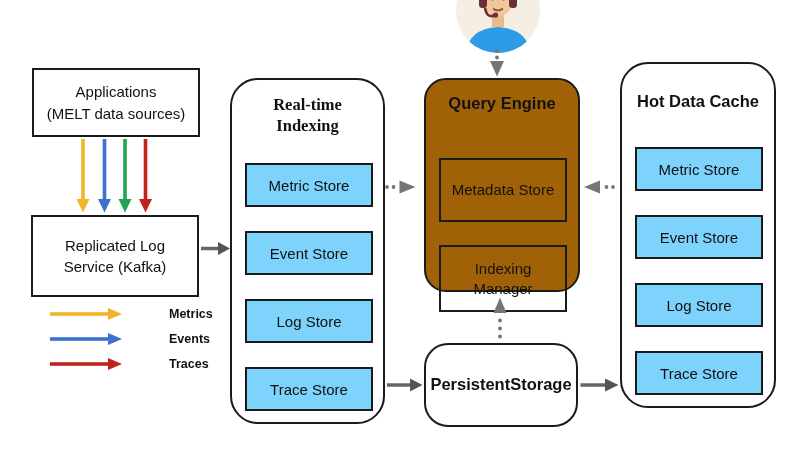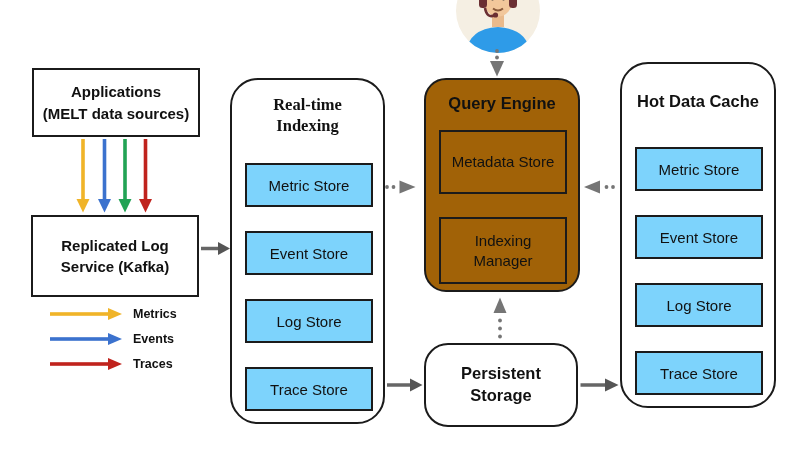--- a/index.html
+++ b/index.html
@@ -2,41 +2,41 @@
 <html><head>
 <meta charset="utf-8">
 <style>
   * { margin:0; padding:0; box-sizing:border-box; }
   html,body { background:#fff; }
   body { font-family:"Liberation Sans", sans-serif; color:#111; }
   #canvas { position:relative; width:800px; height:450px; background:#fff; overflow:hidden; }
 
   .sq-box { position:absolute; border:2.5px solid #1b1b1b; background:#fff;
             display:flex; flex-direction:column; align-items:center; justify-content:center;
-            text-align:center; font-size:15px; line-height:1.42;font-weight:bold; }
+            text-align:center; font-size:15px; line-height:1.42; }
 
   .container-box { position:absolute; border:2.5px solid #1b1b1b; background:#fff; border-radius:28px; }
   .container-title { position:absolute; left:0; right:0; text-align:center;
                      font-size:16.5px; font-weight:700; line-height:1.28; }
 
   .store-box { position:absolute; left:13px; width:128px; height:44px; border:2px solid #1b1b1b;
                background:#7dd3fc; display:flex; align-items:center; justify-content:center;
                font-size:15px; text-align:center; }
 
   #query-engine { position:absolute; left:424px; top:78px; width:156px; height:214px;
                   background:#a16207; border:2.5px solid #1b1b1b; border-radius:22px; }
-  #query-engine .store-box { background:transparent; height:64px; line-height:1.3; }
+  #query-engine .store-box { background:transparent; height:64px; line-height:1.3;margin-top:28px; }
 
   #persistent-storage { position:absolute; left:424px; top:343px; width:154px; height:84px;
                         background:#fff; border:2.5px solid #1b1b1b; border-radius:24px;
-                        display:flex; flex-direction:column; align-items:center; justify-content:center;
+                        display:flex; flex-direction:row; align-items:center; justify-content:center;
                         font-size:16.5px; font-weight:700; line-height:1.32; text-align:center; }
 
   #legend { position:absolute; left:50px; top:301px; display:flex; flex-direction:column; }
-  .legend-row { display:flex; align-items:center; height:25px; }
+  .legend-row { display:flex; align-items:center; height:25px;gap:36px; }
   .legend-label { margin-left:11px; font-size:12.5px; font-weight:600; color:#111; }
 
   svg.overlay { position:absolute; left:0; top:0; pointer-events:none; }
   #avatar-wrap { position:absolute; left:454px; top:-33px; width:88px; height:88px; }
 </style>
 </head>
 <body>
 
 <div id="canvas">
 

